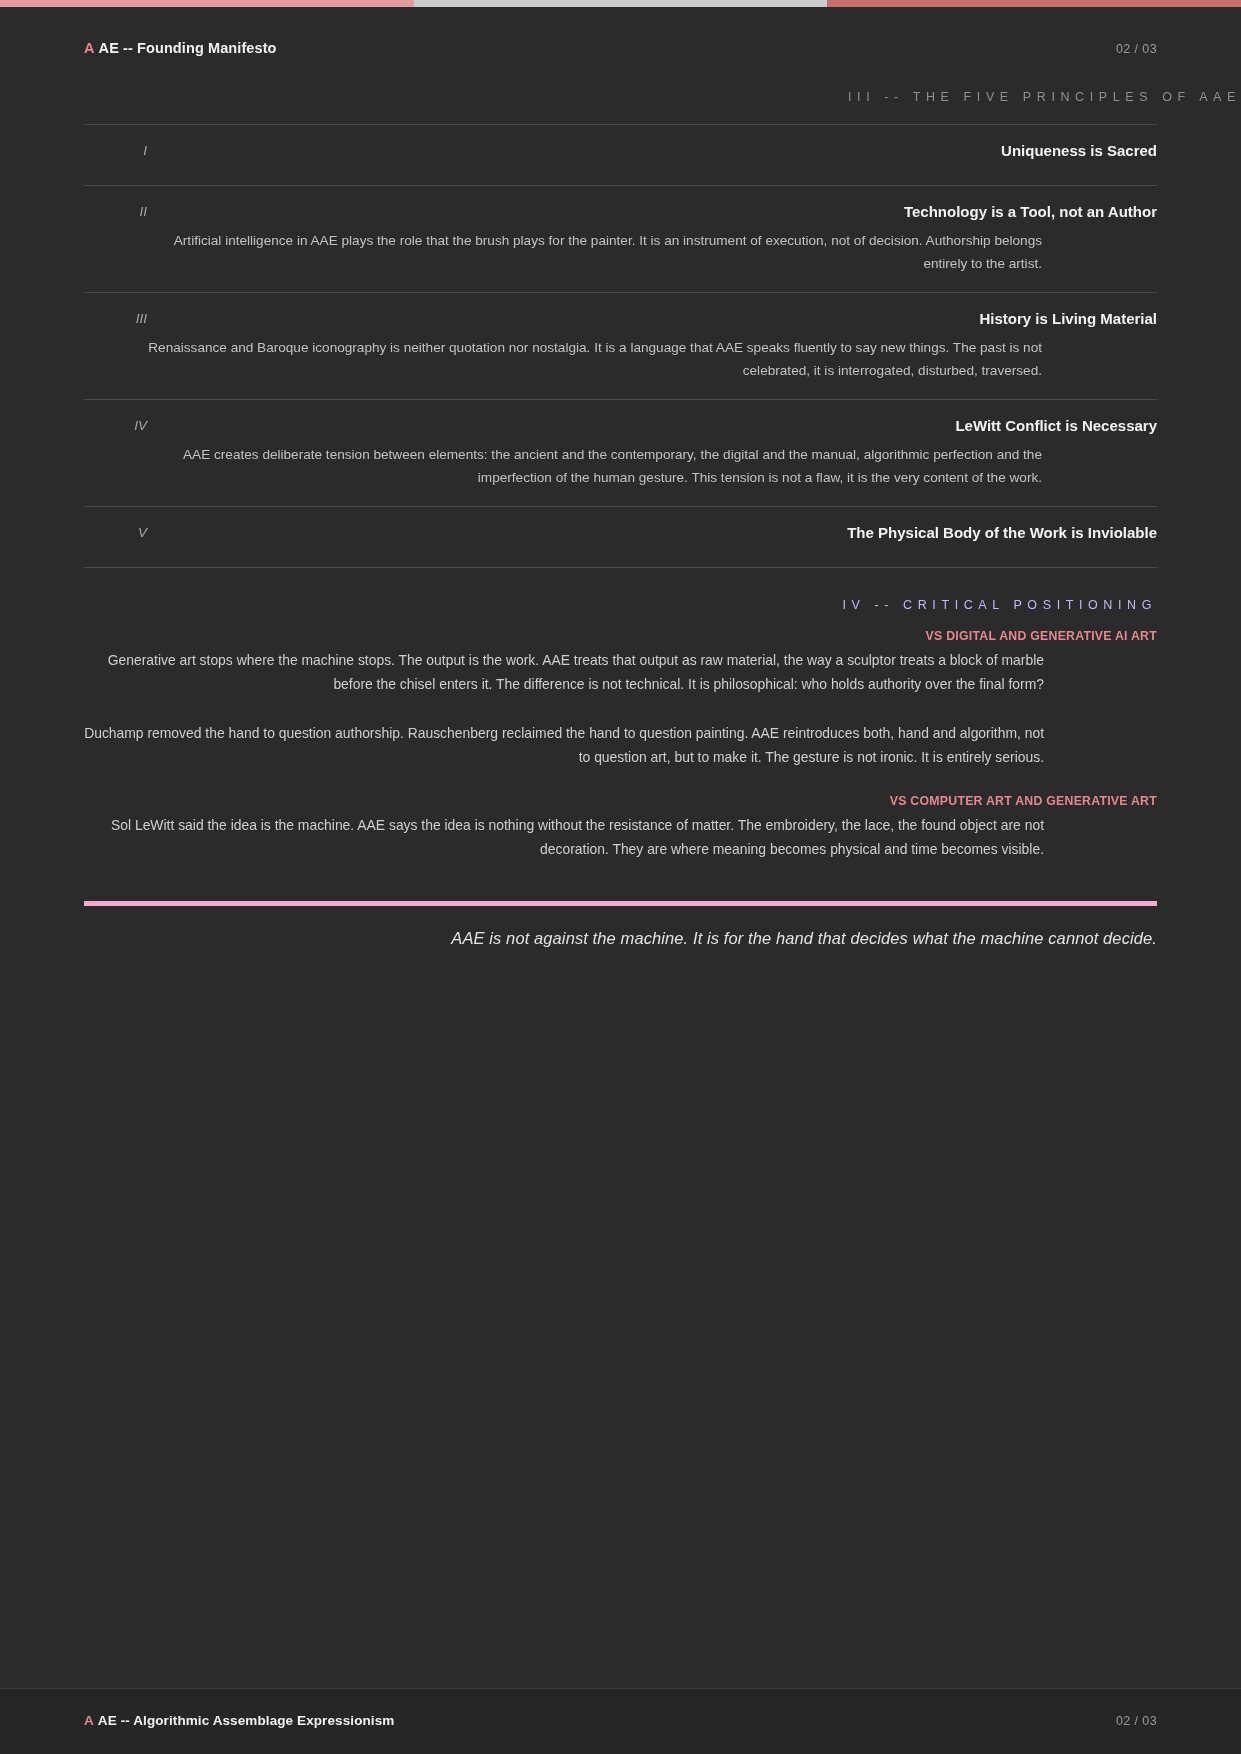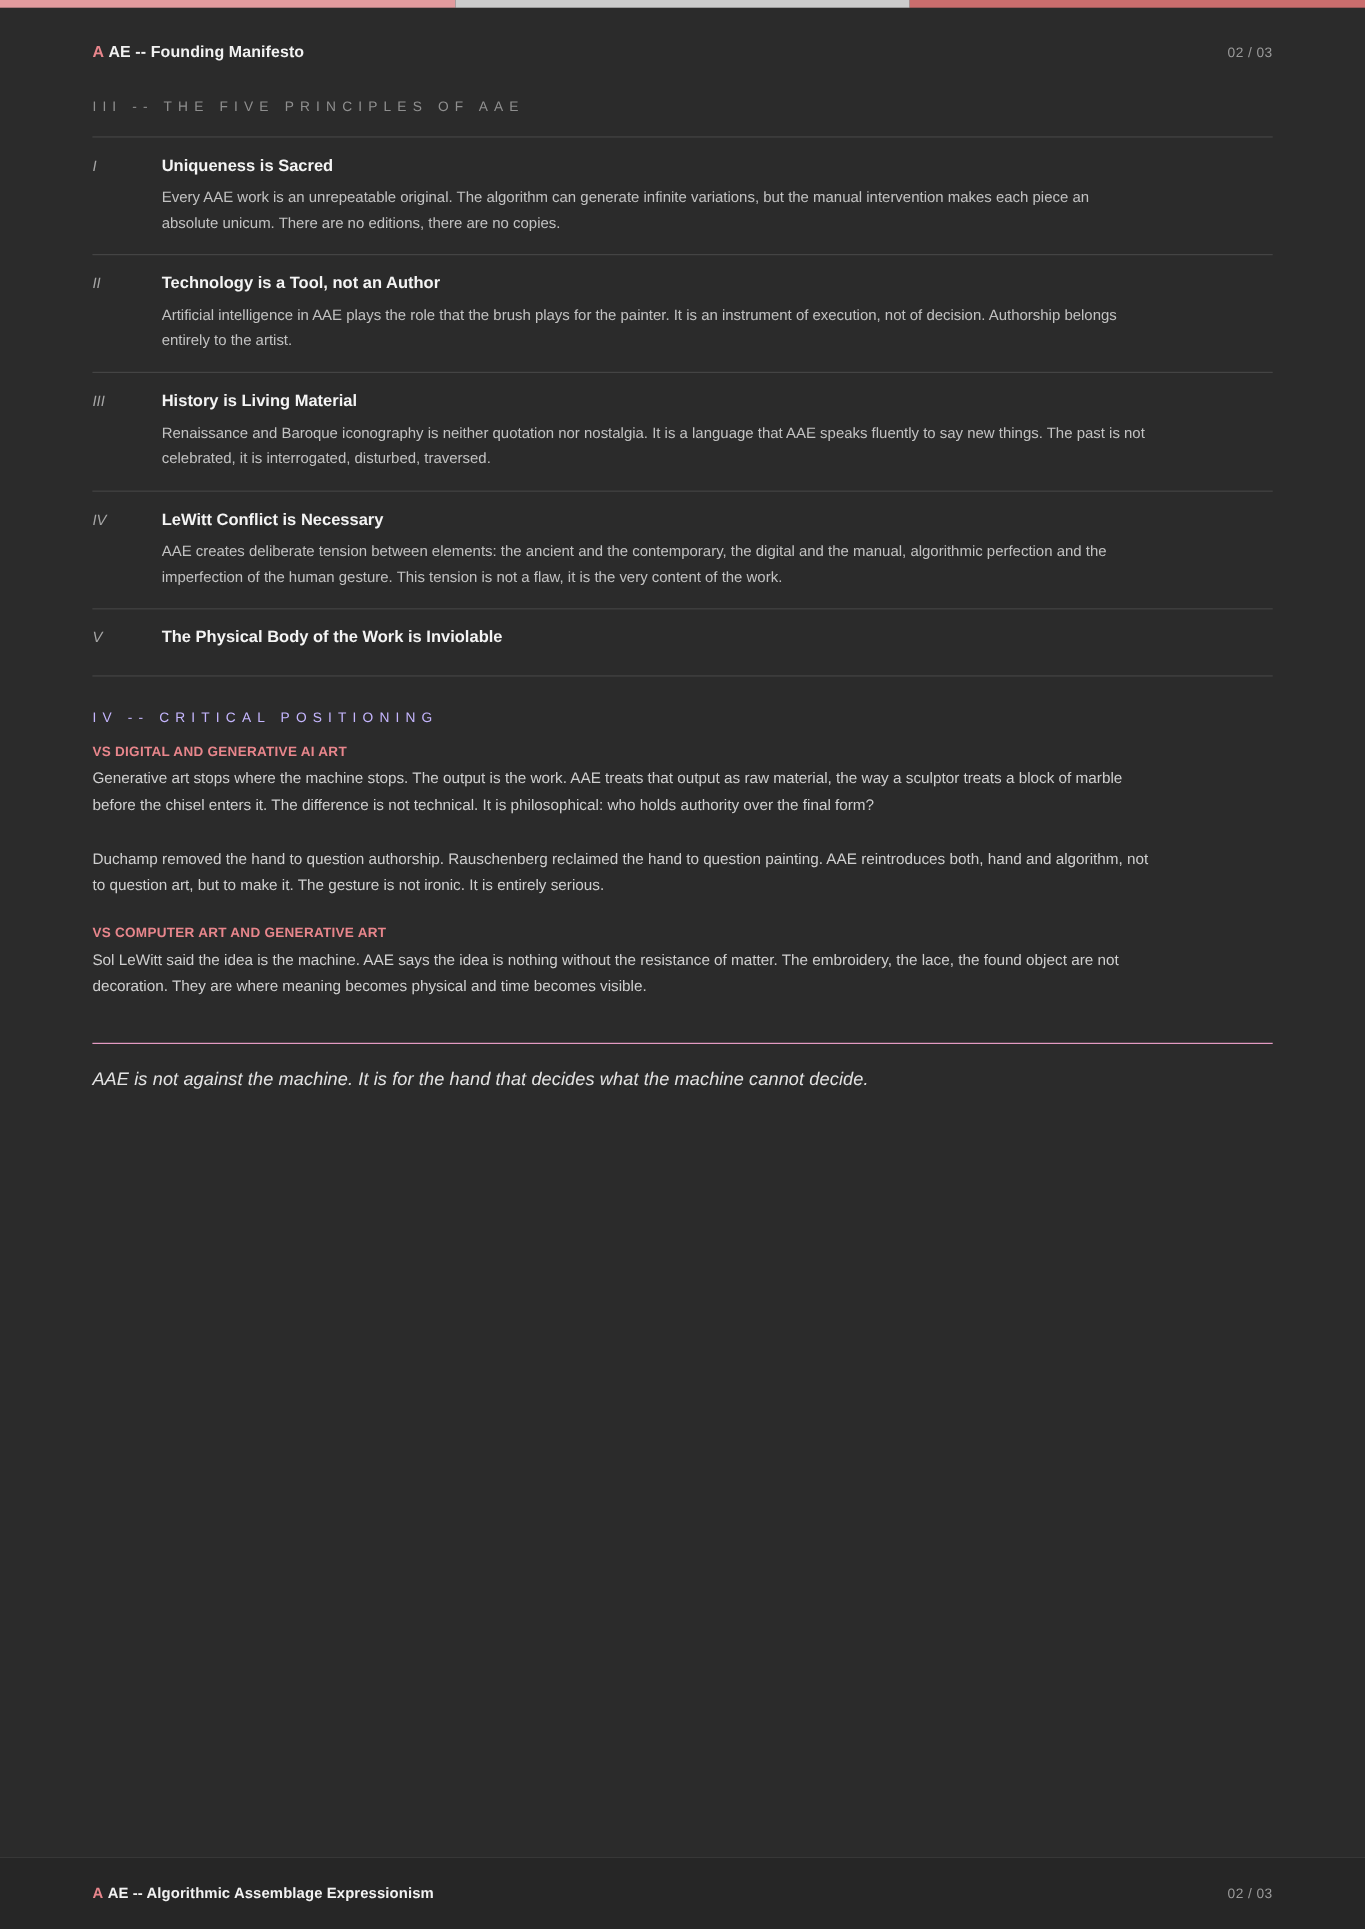--- a/index.html
+++ b/index.html
@@ -1,15 +1,15 @@
 <!DOCTYPE html>
 <html><head>
 <meta charset="utf-8">
 <style>
-  * { margin:0; padding:0; box-sizing:border-box; }
+  * { margin:0; padding:0; box-sizing:border-box;text-align:right; }
 
   html, body {
     width:1241px;
     background:#2b2b2b;
   }
 
   body {
     font-family:"Liberation Sans", sans-serif;
     color:#c9c9c9;
     -webkit-font-smoothing:antialiased;
@@ -129,21 +129,21 @@
   .vs-text {
     font-size:13.9px;
     line-height:1.73;
     color:#cfcfcf;
     max-width:960px;
   }
 
   
   .closing {
     margin:36px 84px 0 84px;
-    border-top:1px solid #f9a8d4;
+    border-top:5px solid #f9a8d4;
     padding-top:20px;
   }
   .closing p {
     font-style:italic;
     font-size:16.5px;
     color:#e3e3e3;
     line-height:1.5;
     letter-spacing:0.1px;
   }
 
@@ -181,21 +181,20 @@
   </div>
 
   <div class="section-label">III  --  THE FIVE PRINCIPLES OF AAE</div>
 
   <div class="principles">
 
     <div class="principle">
       <div class="numeral">I</div>
       <div class="pbody">
         <div class="ptitle">Uniqueness is Sacred</div>
-        <div class="ptext">Every AAE work is an unrepeatable original. The algorithm can generate infinite variations, but the manual intervention makes each piece an absolute unicum. There are no editions, there are no copies.</div>
       </div>
     </div>
 
     <div class="principle">
       <div class="numeral">II</div>
       <div class="pbody">
         <div class="ptitle">Technology is a Tool, not an Author</div>
         <div class="ptext">Artificial intelligence in AAE plays the role that the brush plays for the painter. It is an instrument of execution, not of decision. Authorship belongs entirely to the artist.</div>
       </div>
     </div>

